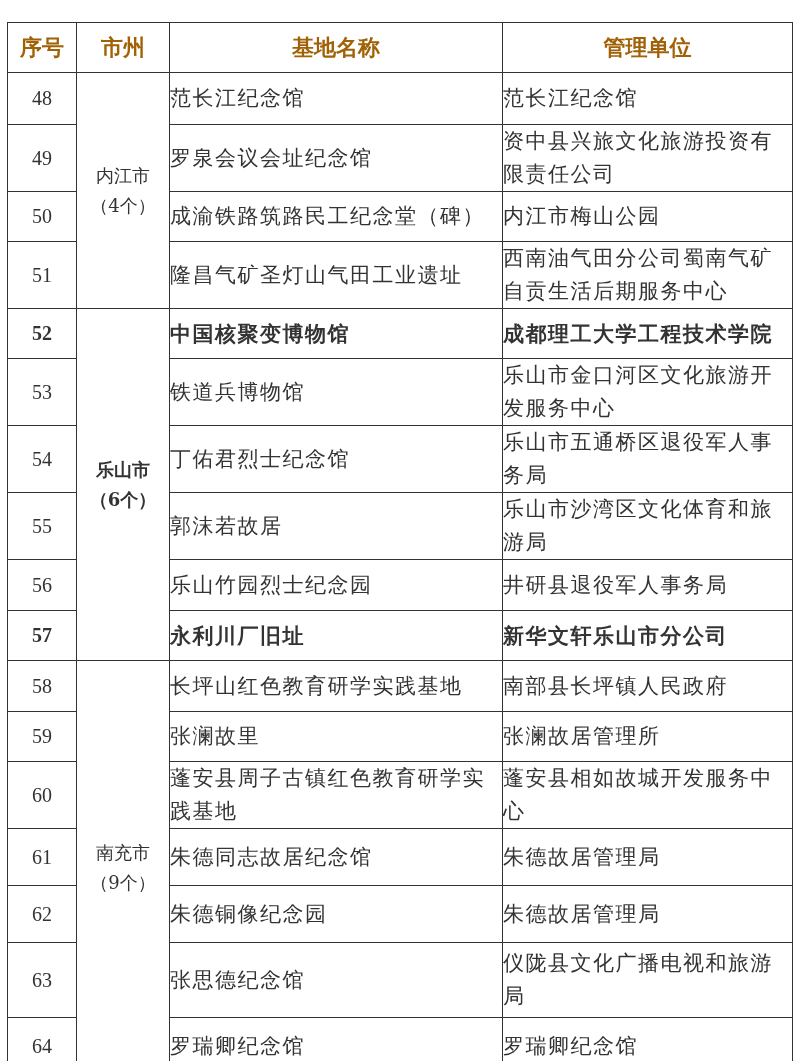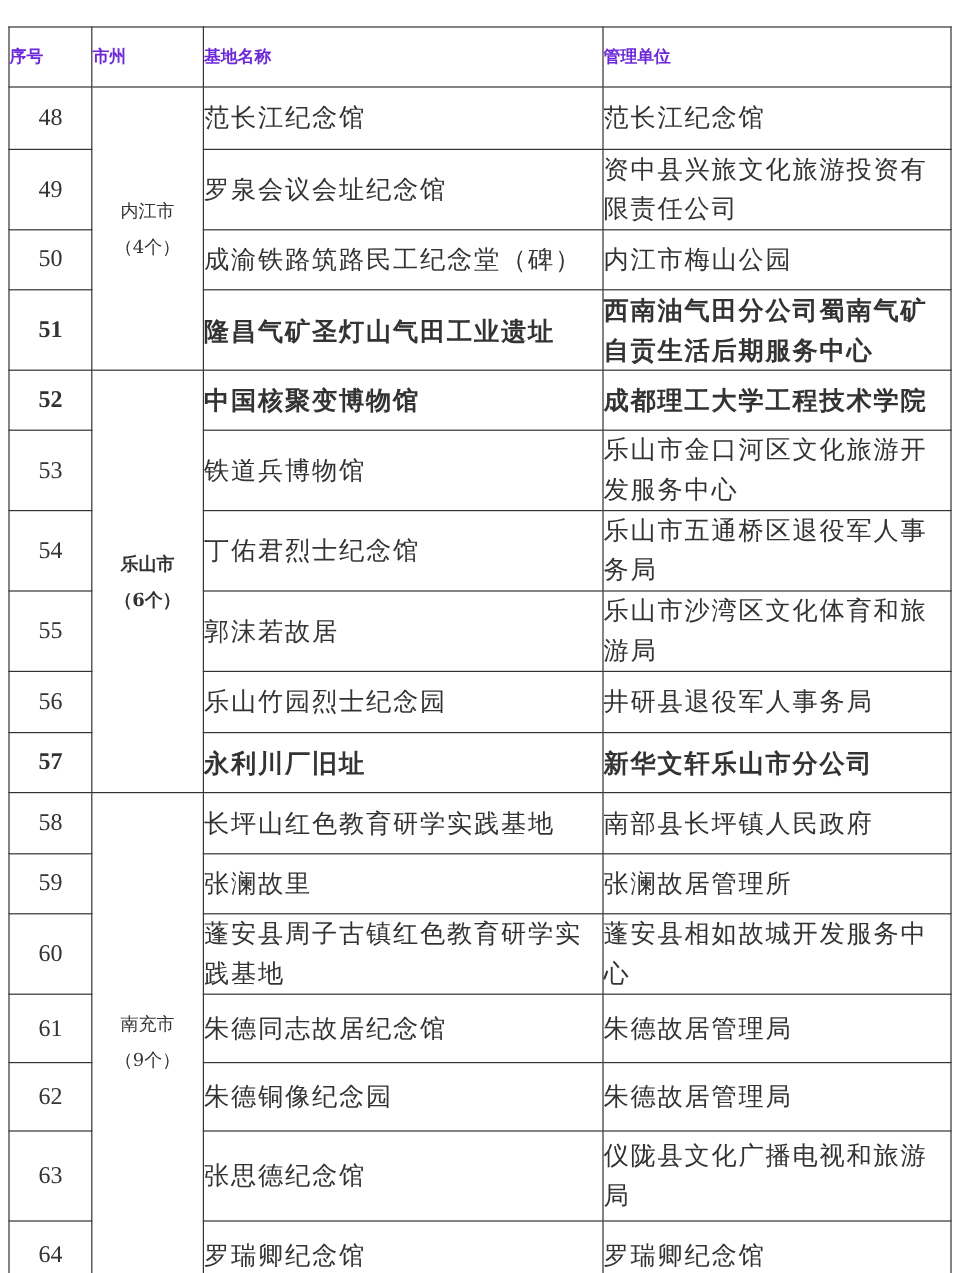--- a/index.html
+++ b/index.html
@@ -12,23 +12,23 @@
   table.base-table td, table.base-table th {
     border: 1.5px solid #333;
     padding: 0;
     vertical-align: middle;
   }
   col.c-no { width: 69px; }
   col.c-city { width: 93px; }
   col.c-name { width: 333px; }
   col.c-unit { width: 290px; }
   th { height: 49px; font-family: "DejaVu Sans", "Liberation Sans", sans-serif;
-       font-weight: bold; font-size: 14px; color: #6d28d9; text-align: left; }
+       font-weight: bold; font-size: 22px; color: #a16207; text-align: center; }
   td.no { text-align: center; font-family: "Liberation Serif", serif; font-size: 20px; color: #333; }
-  td.city { text-align: center; font-size: 15px; line-height: 30px; color: #333; vertical-align: middle; }
+  td.city { text-align: center; font-size: 18px; line-height: 30px; color: #333; vertical-align: middle; }
   td.city .city-inner { display: inline-block; text-align: center; }
   td.name, td.unit { padding-left: 9px; padding-right: 6px; font-size: 21px; line-height: 33px;
                       letter-spacing: 1.5px; color: #333; }
   td.unit { padding-left: 8px; }
 </style>
 </head>
 <body>
 
 <table class="base-table">
   <colgroup>
@@ -55,21 +55,21 @@
       <tr style="height: 66px;">
         <td class="no">49</td>
         <td class="name">罗泉会议会址纪念馆</td>
         <td class="unit">资中县兴旅文化旅游投资有限责任公司</td>
       </tr>
       <tr style="height: 50px;">
         <td class="no">50</td>
         <td class="name">成渝铁路筑路民工纪念堂（碑）</td>
         <td class="unit">内江市梅山公园</td>
       </tr>
-      <tr style="height: 66px; font-weight: bold;">
+      <tr style="height: 66px;">
         <td class="no">51</td>
         <td class="name">隆昌气矿圣灯山气田工业遗址</td>
         <td class="unit">西南油气田分公司蜀南气矿自贡生活后期服务中心</td>
       </tr>
       <tr style="height: 50px; font-weight: bold;">
         <td class="no">52</td>
         <td class="city" rowspan="6"><div class="city-inner"><div>乐山市</div><div>（6个）</div></div></td>
         <td class="name">中国核聚变博物馆</td>
         <td class="unit">成都理工大学工程技术学院</td>
       </tr>

